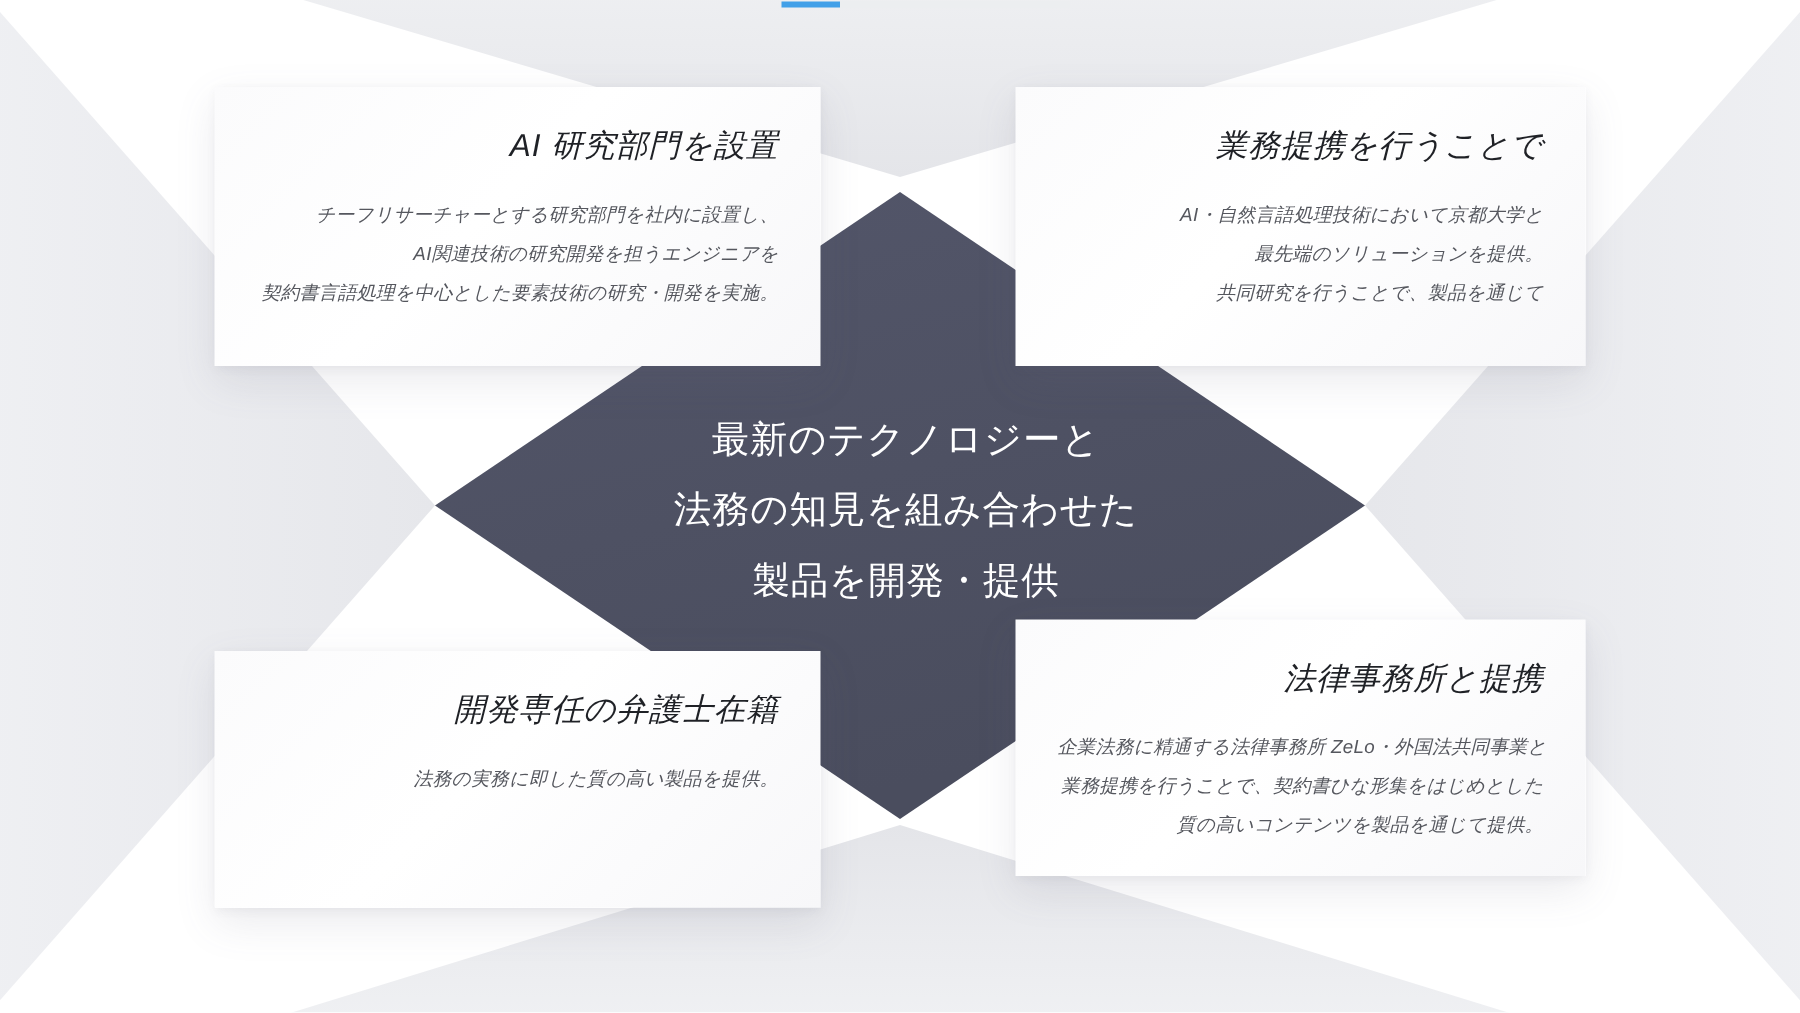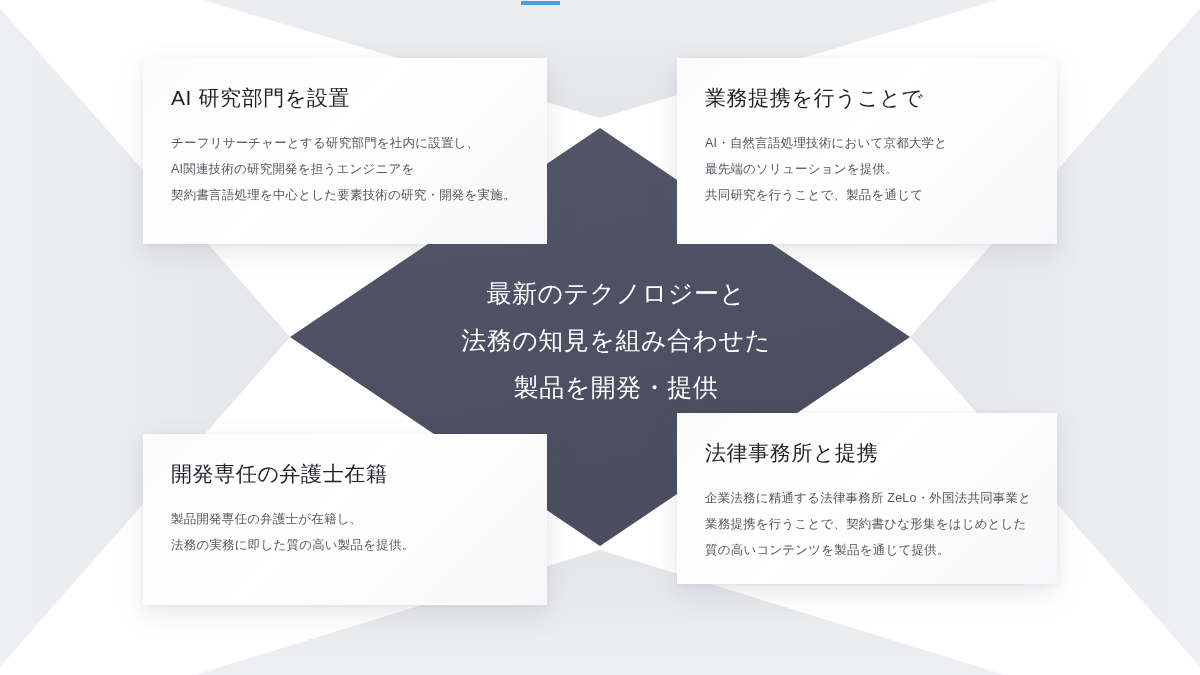--- a/index.html
+++ b/index.html
@@ -55,21 +55,21 @@
     top: 0;
     width: 1200px;
     height: 675px;
     z-index: 2;
     pointer-events: none;
   }
 
   
   .center-text {
     position: absolute;
-    left: 396px;
+    left: 384px;
     top: 270px;
     width: 440px;
     z-index: 5;
     text-align: center;
     color: #ffffff;
   }
   .center-line {
     font-size: 25px;
     line-height: 47px;
     letter-spacing: 0.5px;
@@ -79,21 +79,22 @@
   }
 
   
   .card {
     position: absolute;
     z-index: 10;
     background: linear-gradient(135deg, #fbfbfc 0%, #ffffff 45%, #f7f7f9 100%);
     box-shadow: 0 10px 26px rgba(100,104,120,0.13),
                 0 2px 6px rgba(100,104,120,0.07);
     padding: 26px 28px 30px 28px;
-    text-align: left;
+    text-align: right;
+    font-style: italic;
   }
   .card-tl { left: 143px;  top: 58px;  width: 404px; height: 186px; }
   .card-tr { left: 677px;  top: 58px;  width: 380px; height: 186px; }
   .card-bl { left: 143px;  top: 434px; width: 404px; height: 171px; }
   .card-br { left: 677px;  top: 413px; width: 380px; height: 171px; }
 
   .card-title {
     font-size: 21px;
     line-height: 28px;
     color: #1f2126;
@@ -171,21 +172,20 @@
 
   <div class="card card-tr">
     <div class="card-title">業務提携を行うことで</div>
     <div class="card-body-line">AI・自然言語処理技術において京都大学と</div>
     <div class="card-body-line">最先端のソリューションを提供。</div>
     <div class="card-body-line">共同研究を行うことで、製品を通じて</div>
   </div>
 
   <div class="card card-bl">
     <div class="card-title">開発専任の弁護士在籍</div>
-    <div class="card-body-line">製品開発専任の弁護士が在籍し、</div>
     <div class="card-body-line">法務の実務に即した質の高い製品を提供。</div>
   </div>
 
   <div class="card card-br">
     <div class="card-title">法律事務所と提携</div>
     <div class="card-body-line">企業法務に精通する法律事務所 ZeLo・外国法共同事業と</div>
     <div class="card-body-line">業務提携を行うことで、契約書ひな形集をはじめとした</div>
     <div class="card-body-line">質の高いコンテンツを製品を通じて提供。</div>
   </div>
 

